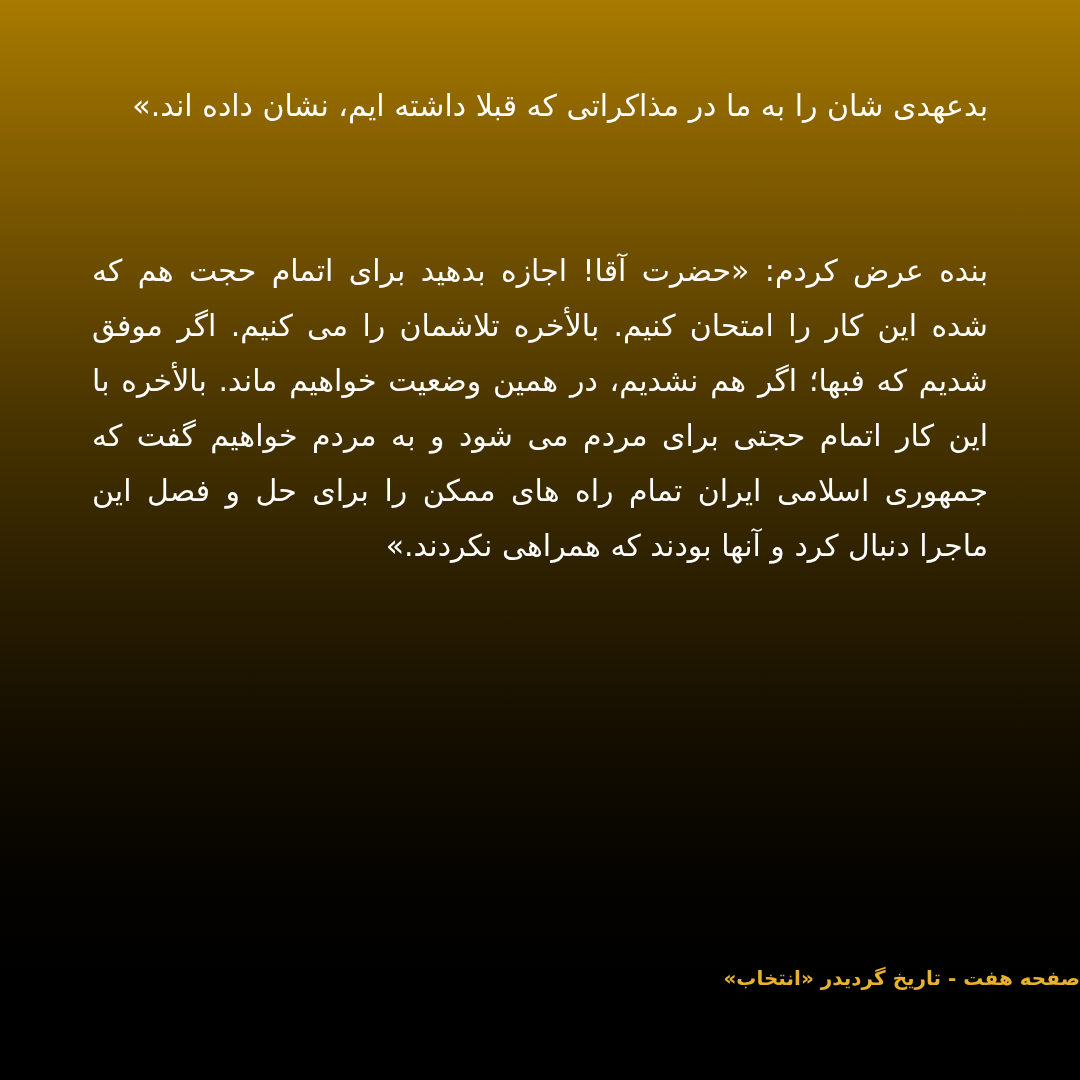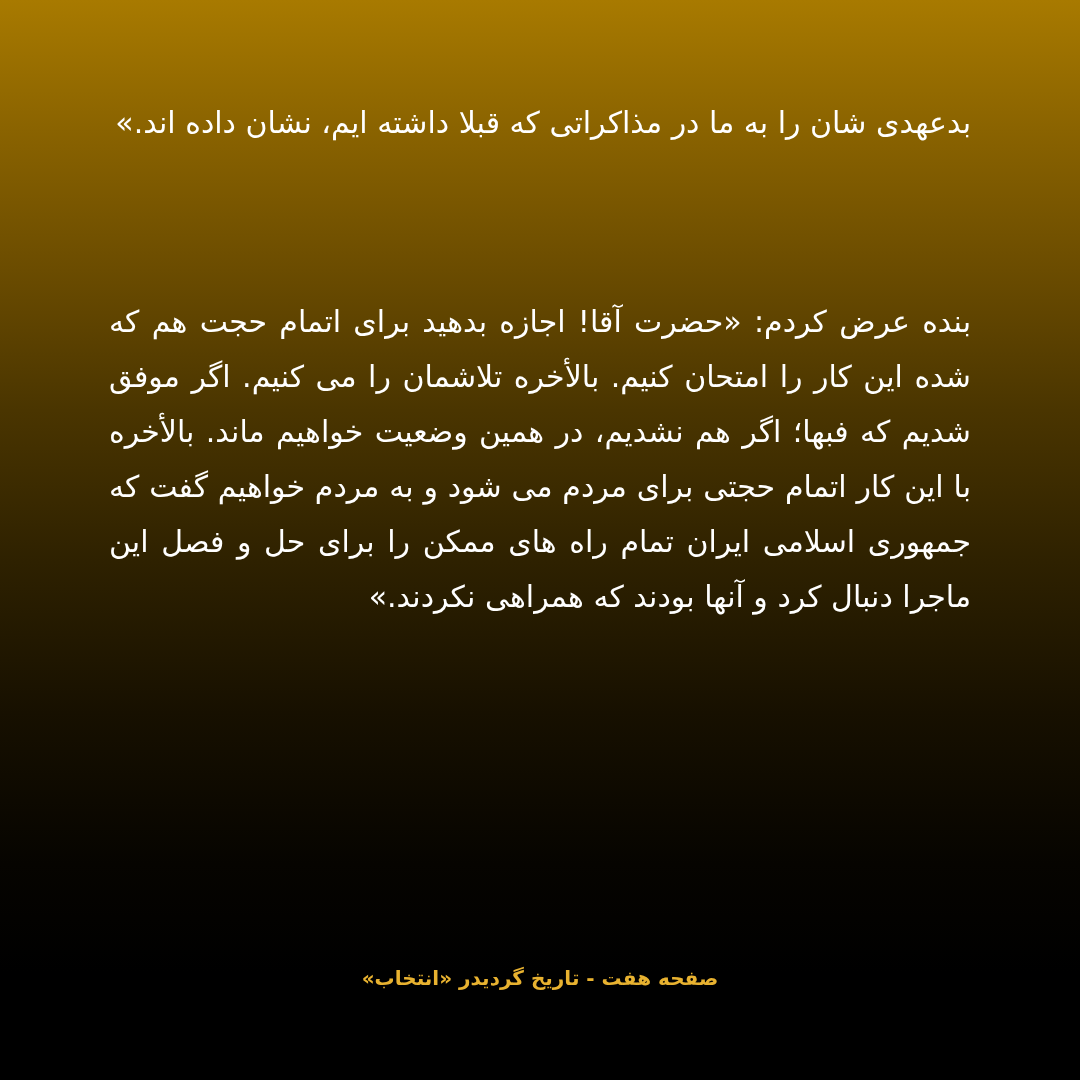--- a/index.html
+++ b/index.html
@@ -8,27 +8,27 @@
       background: linear-gradient(180deg, #a87a00 0%, #8a6300 12%, #6b4c00 25%, #4a3500 38%, #2e2100 52%, #171000 66%, #060400 80%, #000000 90%, #000000 100%);
       font-family: "DejaVu Sans", sans-serif;
       position: relative;
     }
     .page {
       position: absolute; left: 92px; right: 92px; top: 78px;
       direction: rtl; text-align: justify; text-align-last: right;
       color: #ffffff;
     }
     .para {
-      font-size: 30px; line-height: 55px; margin: 17px;
+      font-size: 30px; line-height: 55px; margin: 0;
       letter-spacing: 0px;
     }
     .gap { height: 55px; }
     .footer {
       position: absolute; left: 0; right: 0; top: 966px;
-      text-align: center; direction: rtl;
+      text-align: right; direction: rtl;
       color: #e8b230; font-size: 20px; font-weight: bold;
     }
   </style>
 </head>
 <body>
 
 <div class="page">
   <p class="para">بدعهدی شان را به ما در مذاکراتی که قبلا داشته ایم، نشان داده اند.»</p>
   <div class="gap"></div>
   <div class="gap"></div>

